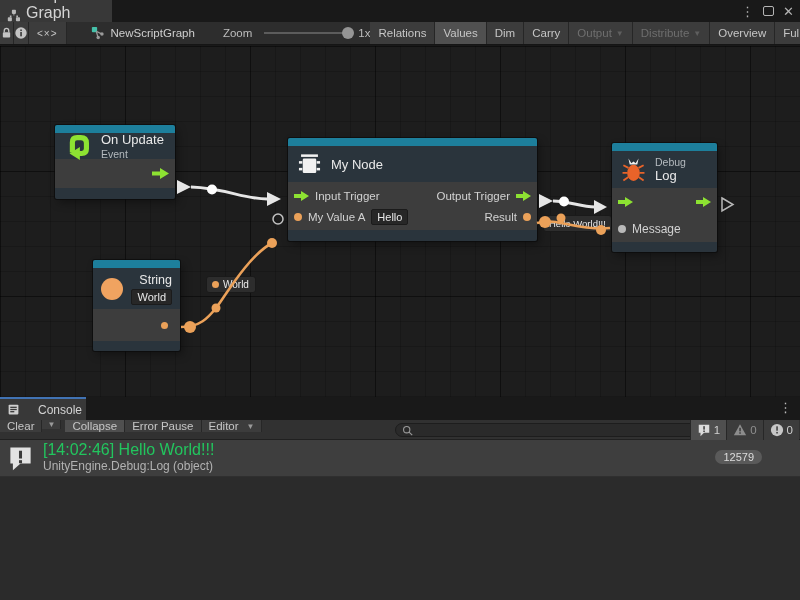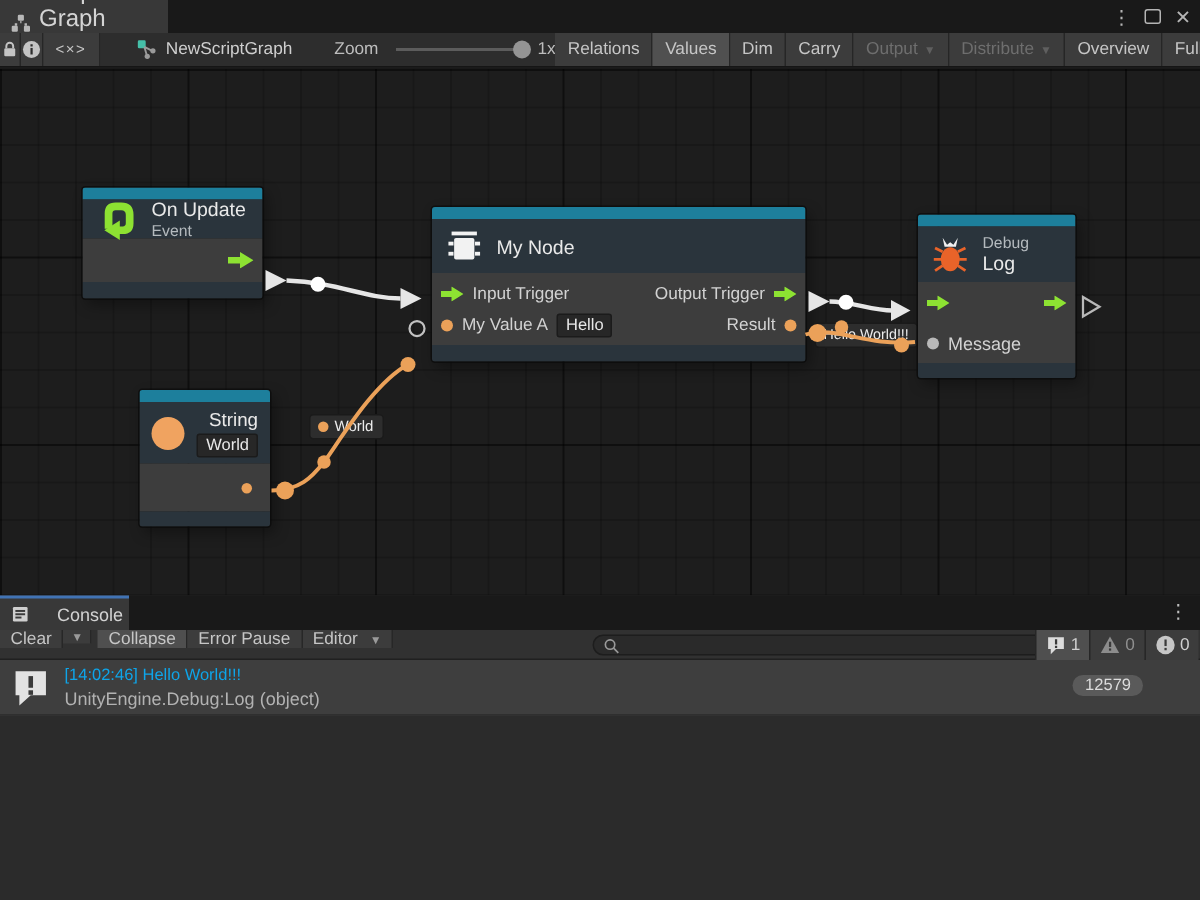--- a/index.html
+++ b/index.html
@@ -83,21 +83,21 @@
     border:1px solid #1d1d1d; border-radius:8px; display:flex; align-items:center; gap:4px; padding:0 6px; }
   .csearch input { flex:1; background:transparent; border:none; outline:none; color:#dddddd; font-size:11px; min-width:0; }
   .cbadges { position:absolute; right:1px; top:0; height:20px; display:flex; }
   .cbadge { display:flex; align-items:center; gap:3px; padding:0 6px; background:#3c3c3c;
     border-left:1px solid #272727; font-size:11.5px; color:#cfcfcf; }
   .cbadge.pressed { background:#4f4f4f; }
   .cbadge .dim { color:#8f8f8f; }
   .cloglist { position:absolute; top:43px; left:0; width:800px; height:160px; background:#2b2b2b; }
   .crow { position:relative; height:37px; background:#3e3e3e; border-bottom:1px solid #2f2f2f;
     display:flex; align-items:center; gap:9px; padding-left:7px; }
-  .crow .l1 { font-size:11px; color:#0ea5e9; line-height:16px; }
+  .crow .l1 { font-size:16px; color:#22c55e; line-height:16px; }
   .crow .l2 { font-size:12px; color:#b2b2b2; line-height:16px; }
   .pill { position:absolute; right:38px; top:10px; background:#5a5a5a; border-radius:9px;
     padding:1px 8px; font-size:11px; color:#dcdcdc; }
 </style>
 </head>
 <body>
 
 <div id="app">
 
   <div class="titlebar">

